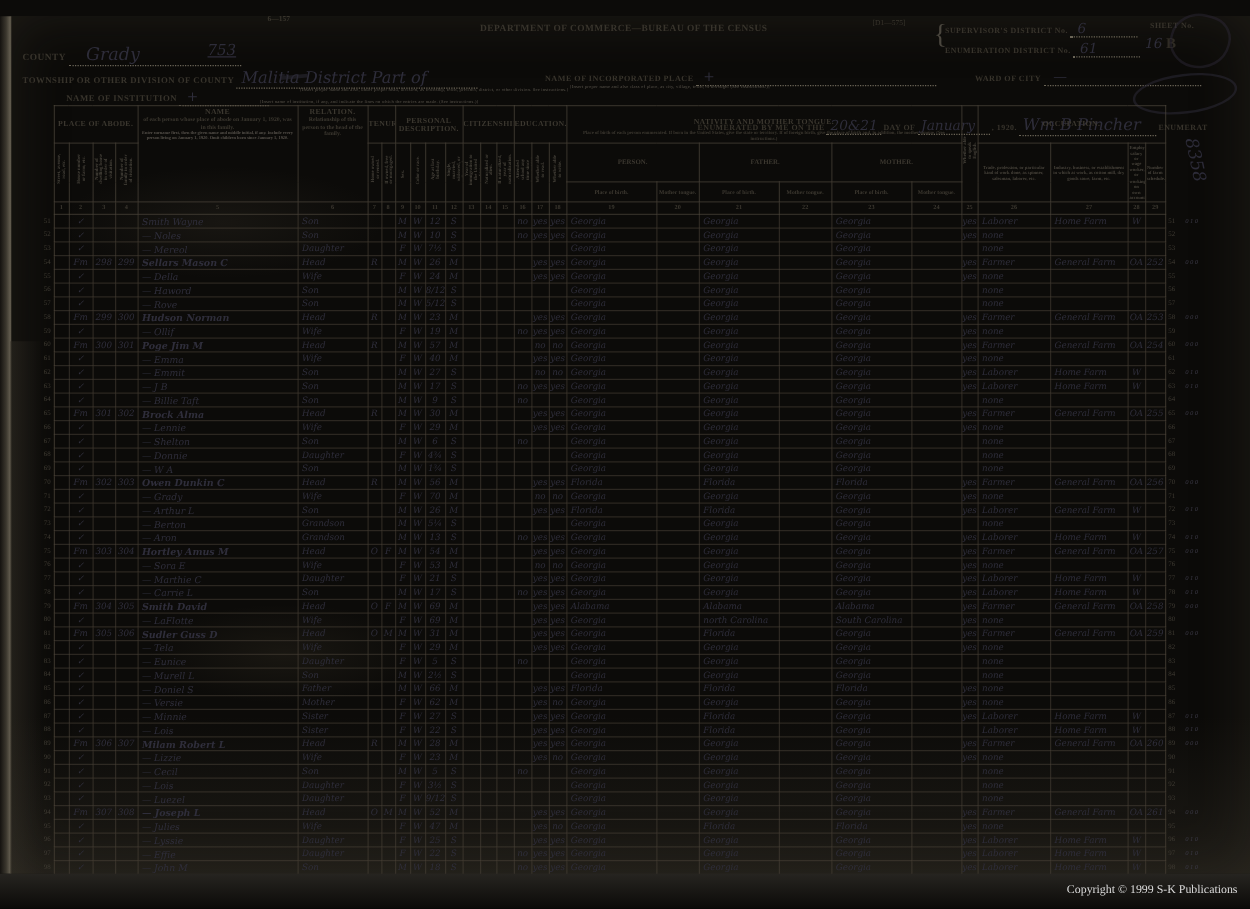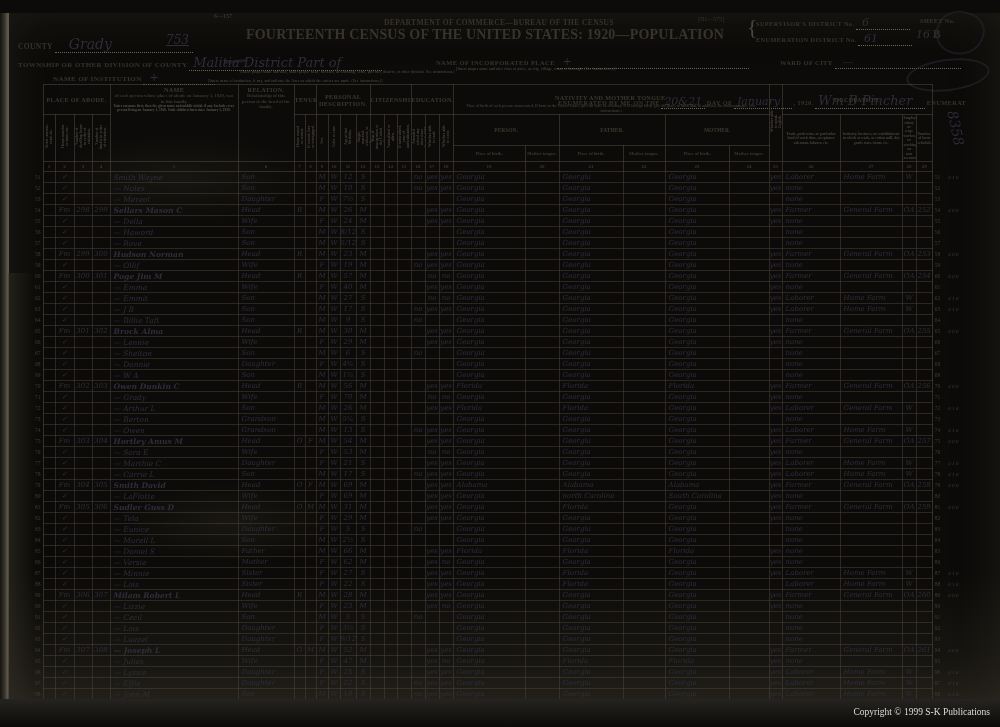--- a/index.html
+++ b/index.html
@@ -98,21 +98,20 @@
     <div class="stain stainC"></div>
     <div class="leftshade"></div>
 
     <div class="pr f-county">
       <span class="lbl">COUNTY</span>
       <span class="hw uline" style="min-width:110px;padding:0 14px;">Grady</span>
     </div>
     <div class="pr hw f-extra">753</div>
     <div class="pr f-formno">6—157</div>
     <div class="pr f-dept">DEPARTMENT OF COMMERCE—BUREAU OF THE CENSUS</div>
-    <div class="pr f-title">FOURTEENTH CENSUS OF THE UNITED STATES: 1920—POPULATION</div>
     <div class="pr f-d1">[D1—575]</div>
 
     <div class="pr f-township">
       <span class="lbl">TOWNSHIP OR OTHER DIVISION OF COUNTY</span>
       <span class="hw uline" style="min-width:185px;padding:0 4px;">Malitia District Part of</span>
     </div>
     <div class="strike"></div>
     <div class="note" style="left:232px;top:57px;width:200px;">[Insert proper name and also, under proper head, division, as township, town, precinct, district, or other division.  See instructions.]</div>
 
     <div class="pr f-institution">
@@ -1067,21 +1066,21 @@
             <td class="gbr"></td>
             <td class="numcell nr">73</td>
             <td class="markcell"></td>
           </tr>
           <tr>
             <td class="numcell nl">74</td>
             <td class="gb"></td>
             <td>✓</td>
             <td></td>
             <td></td>
-            <td class="left nm gb">— Owen</td>
+            <td class="left nm gb">— Aron</td>
             <td class="left gb">Grandson</td>
             <td class="gb"></td>
             <td></td>
             <td class="gb">M</td>
             <td>W</td>
             <td>13</td>
             <td>S</td>
             <td class="gb"></td>
             <td></td>
             <td></td>

